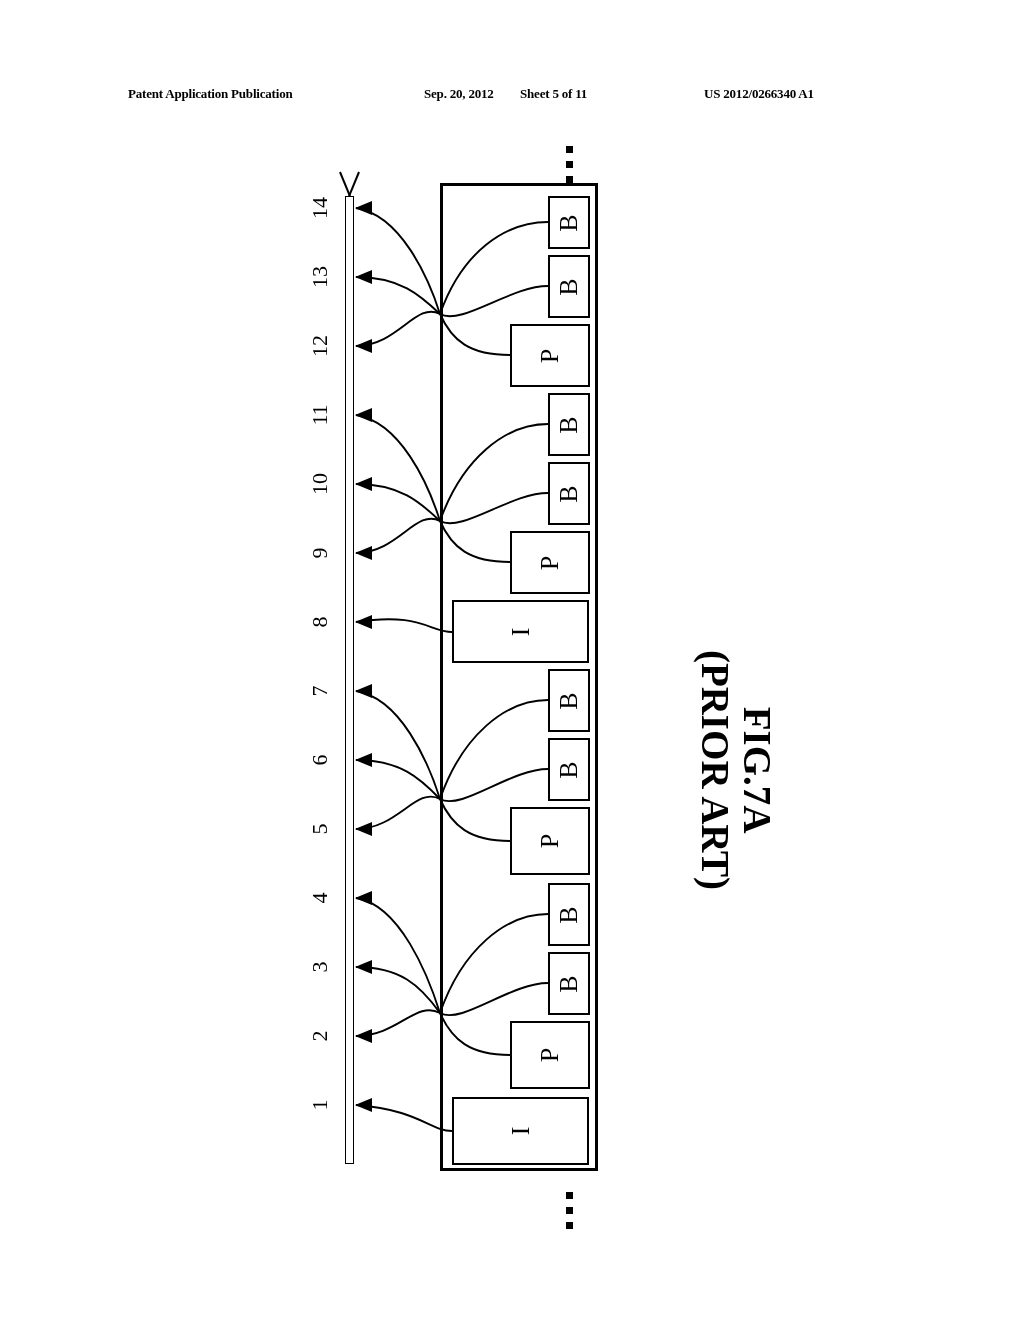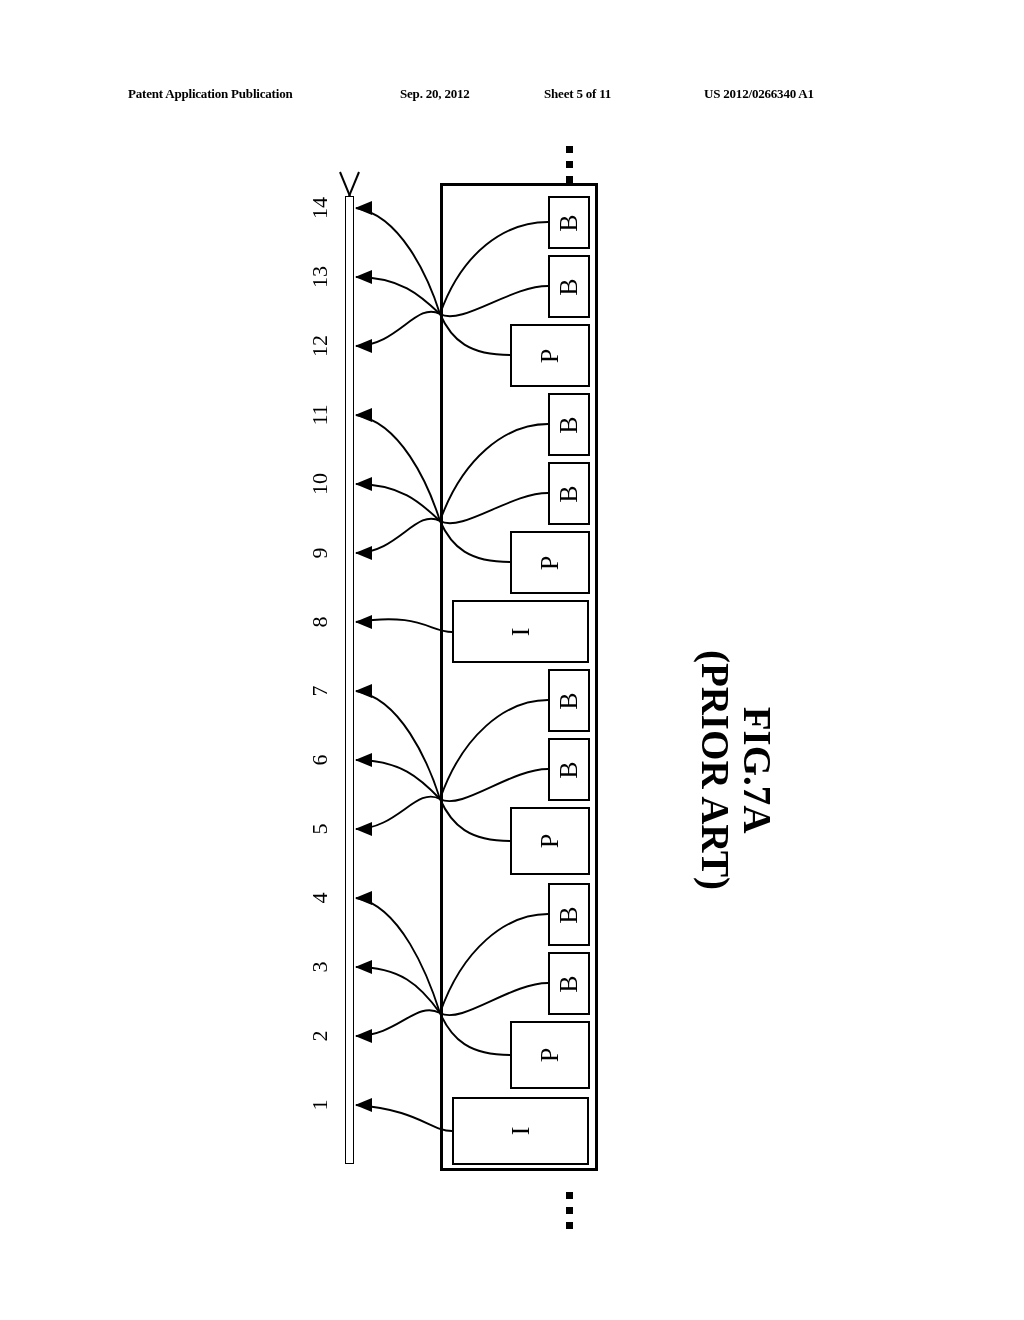--- a/index.html
+++ b/index.html
@@ -24,22 +24,22 @@
     width: 1024px;
     height: 28px;
     font-family: "Liberation Serif", serif;
     font-weight: bold;
     font-size: 13px;
     letter-spacing: -0.2px;
     white-space: nowrap;
     padding-left: 44px;
   }
   #patent-header .hdr-pub   { position: absolute; left: 128px;  top: 0; }
-  #patent-header .hdr-date  { position: absolute; left: 400px;  top: 0; }
-  #patent-header .hdr-sheet { position: absolute; left: 544px;  top: 0; }
+  #patent-header .hdr-date  { position: absolute; left: 424px;  top: 0; }
+  #patent-header .hdr-sheet { position: absolute; left: 520px;  top: 0; }
   #patent-header .hdr-num   { position: absolute; left: 704px;  top: 0; }
 
   
   #figure-stage {
     position: absolute;
     left: 0;
     top: 0;
     width: 1024px;
     height: 1320px;
   }

